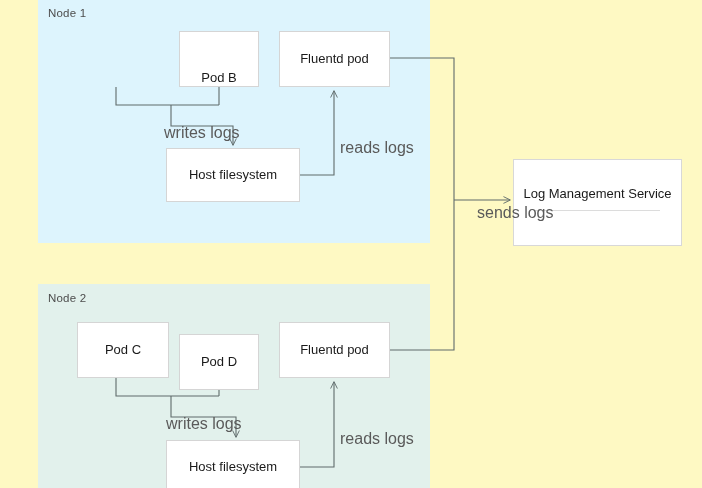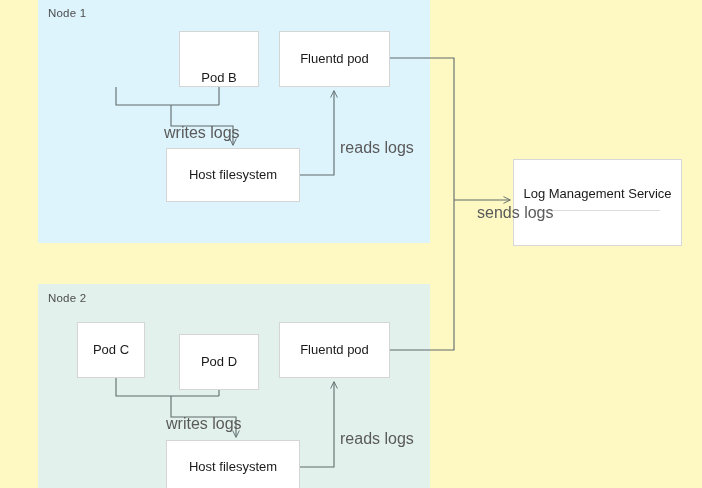--- a/index.html
+++ b/index.html
@@ -61,21 +61,21 @@
     line-height: 1.25;
   }
 
   
   #pod-a-box      { left: 77px;  top: 31px;  width: 80px;  height: 56px; }
   #pod-b-box      { left: 179px; top: 31px;  width: 80px;  height: 56px; align-items: flex-end; }
   #fluentd1-box   { left: 279px; top: 31px;  width: 111px; height: 56px; }
   #hostfs1-box    { left: 166px; top: 148px; width: 134px; height: 54px; }
 
   
-  #pod-c-box      { left: 77px;  top: 322px; width: 68px;  height: 56px; }
+  #pod-c-box      { left: 77px;  top: 322px; width: 92px;  height: 56px; }
   #pod-d-box      { left: 179px; top: 322px; width: 80px;  height: 56px; margin-top: 12px; }
   #fluentd2-box   { left: 279px; top: 322px; width: 111px; height: 56px; }
   #hostfs2-box    { left: 166px; top: 440px; width: 134px; height: 54px; }
 
   
   #lms-box {
     position: absolute;
     box-sizing: border-box;
     left: 513px;
     top: 159px;

